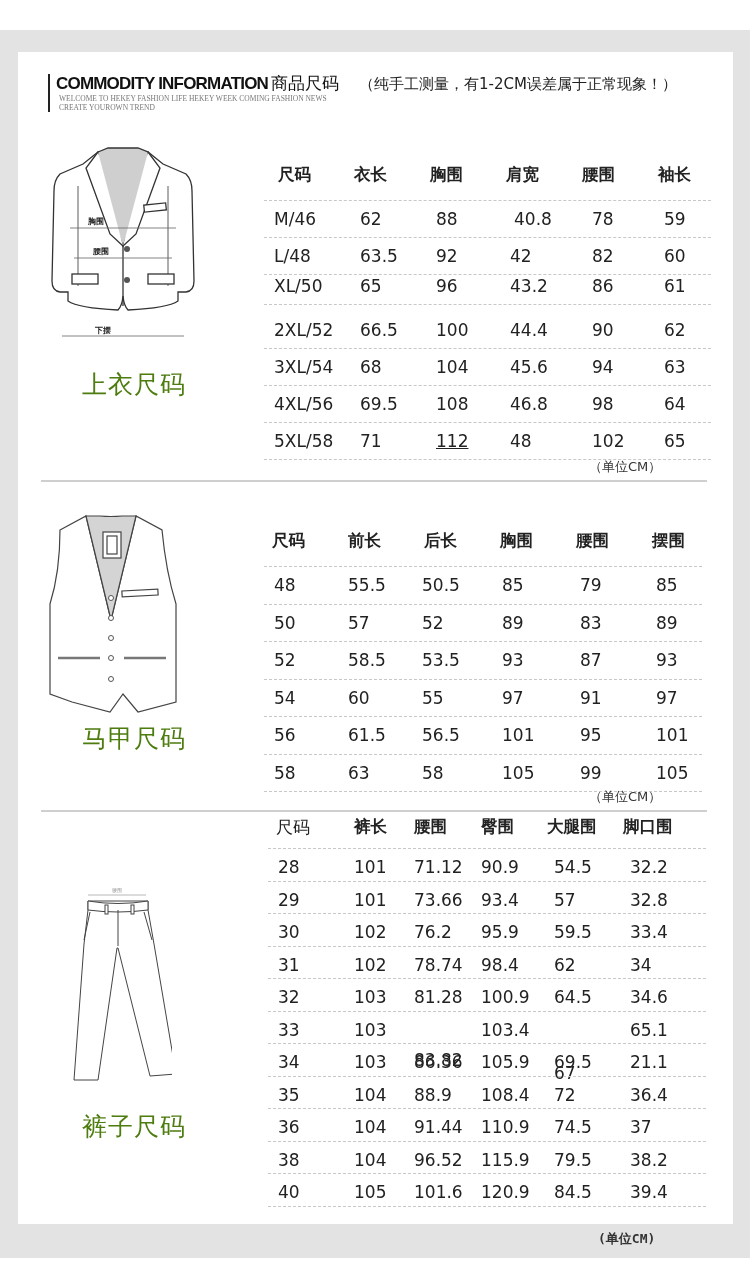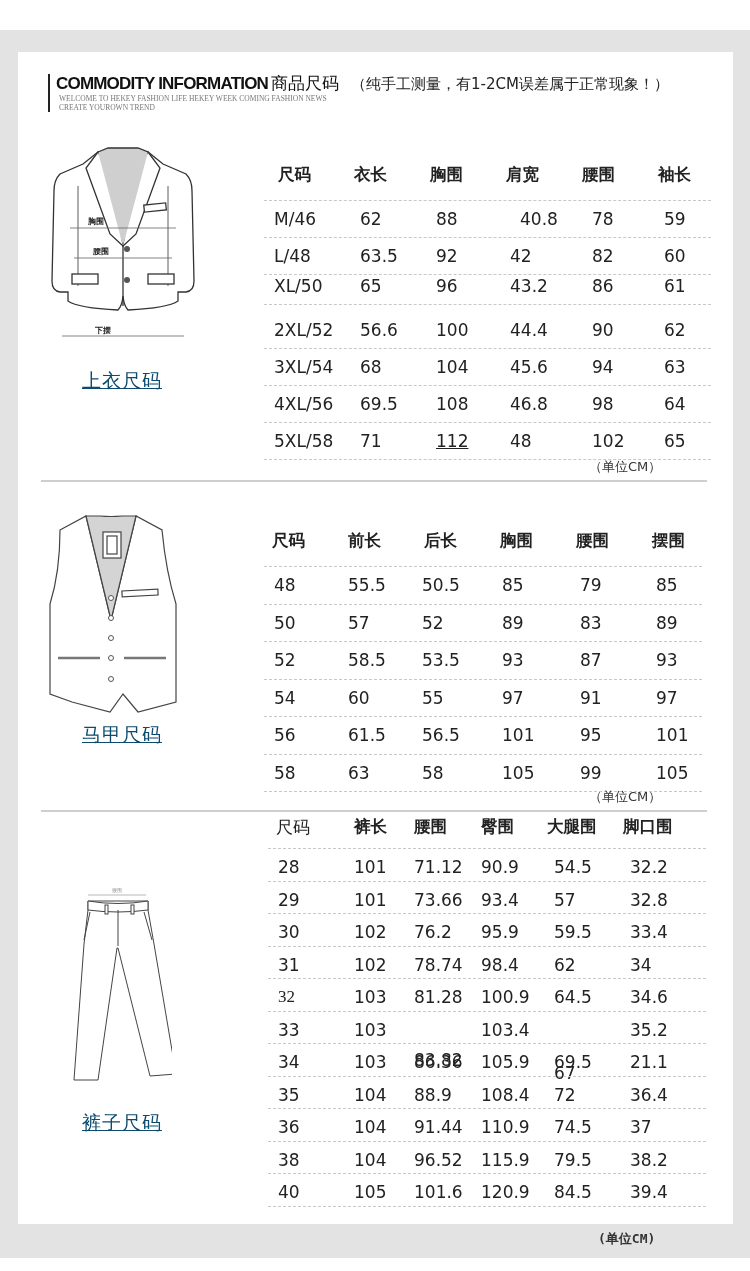--- a/index.html
+++ b/index.html
@@ -8,24 +8,24 @@
   .frame { position: absolute; left: 0; top: 30px; width: 750px; height: 1228px; background: #e3e3e3; }
   .card { position: absolute; left: 18px; top: 52px; width: 715px; height: 1172px; background: #ffffff; }
   .footer-unit { position: absolute; left: 598px; top: 1230px; font-size: 13px; font-weight: bold; color: #333;
                  font-family: "DejaVu Sans Mono", monospace; }
 
   .header { position: absolute; left: 48px; top: 70px; }
   .header .bar { position: absolute; left: 0; top: 4px; width: 2px; height: 38px; background: #222; }
   .header .title { position: absolute; left: 8px; top: 2px; white-space: nowrap; }
   .header .title .en { font-family: "Liberation Sans", sans-serif; font-weight: bold; font-size: 17px; letter-spacing: -0.8px; color: #111; }
   .header .title .cn { font-size: 17px; color: #111; margin-left: 3px; }
-  .header .title .note { font-size: 15px; color: #222; margin-left: 12px; }
+  .header .title .note { font-size: 15px; color: #222; margin-left: 20px; }
   .header .sub { position: absolute; left: 11px; top: 24px; font-family: "Liberation Serif", serif; font-size: 7.5px; color: #777; line-height: 9px; white-space: nowrap; }
 
-  .section-label { position: absolute; font-size: 19px; color: #0c4a6e; letter-spacing: 1px; text-decoration: underline; }
+  .section-label { position: absolute; font-size: 25px; color: #4d7c0f; letter-spacing: 1px; }
   .divider { position: absolute; left: 41px; width: 666px; height: 2px; background: #cfcfcf; }
 
   .tbl { position: absolute; }
   .tbl .row { position: absolute; left: 0; height: 36px; border-bottom: 1px dashed #c8c8c8; }
   .tbl .hdr { border-bottom: 1px dashed #c8c8c8; }
   .tbl .cell { position: absolute; font-size: 17px; color: #222; white-space: nowrap; }
   .tbl .hcell { font-weight: bold; font-size: 16.5px; }
   .unit { position: absolute; font-size: 13px; color: #333; }
 
   svg { position: absolute; }
@@ -80,21 +80,21 @@
     <span class="cell hcell" style="left:166px;top:4px">胸围</span>
     <span class="cell hcell" style="left:242px;top:4px">肩宽</span>
     <span class="cell hcell" style="left:318px;top:4px">腰围</span>
     <span class="cell hcell" style="left:394px;top:4px">袖长</span>
   </div>
   <div id="jacket-rows">
       <div class="row" style="top: 41px; width: 447px; height: 36px;">
         <span class="cell" style="left: 10px; top: 8px;">M/46</span>
         <span class="cell" style="left: 96px; top: 8px;">62</span>
         <span class="cell" style="left: 172px; top: 8px;">88</span>
-        <span class="cell" style="left: 256px; top: 8px;">40.8</span>
+        <span class="cell" style="left: 250px; top: 8px;">40.8</span>
         <span class="cell" style="left: 328px; top: 8px;">78</span>
         <span class="cell" style="left: 400px; top: 8px;">59</span>
       </div>
       <div class="row" style="top: 78px; width: 447px; height: 36px;">
         <span class="cell" style="left: 10px; top: 8px;">L/48</span>
         <span class="cell" style="left: 96px; top: 8px;">63.5</span>
         <span class="cell" style="left: 172px; top: 8px;">92</span>
         <span class="cell" style="left: 246px; top: 8px;">42</span>
         <span class="cell" style="left: 328px; top: 8px;">82</span>
         <span class="cell" style="left: 400px; top: 8px;">60</span>
@@ -102,21 +102,21 @@
       <div class="row" style="top: 108px; width: 447px; height: 36px;">
         <span class="cell" style="left: 10px; top: 8px;">XL/50</span>
         <span class="cell" style="left: 96px; top: 8px;">65</span>
         <span class="cell" style="left: 172px; top: 8px;">96</span>
         <span class="cell" style="left: 246px; top: 8px;">43.2</span>
         <span class="cell" style="left: 328px; top: 8px;">86</span>
         <span class="cell" style="left: 400px; top: 8px;">61</span>
       </div>
       <div class="row" style="top: 152px; width: 447px; height: 36px;">
         <span class="cell" style="left: 10px; top: 8px;">2XL/52</span>
-        <span class="cell" style="left: 96px; top: 8px;">56.6</span>
+        <span class="cell" style="left: 96px; top: 8px;">66.5</span>
         <span class="cell" style="left: 172px; top: 8px;">100</span>
         <span class="cell" style="left: 246px; top: 8px;">44.4</span>
         <span class="cell" style="left: 328px; top: 8px;">90</span>
         <span class="cell" style="left: 400px; top: 8px;">62</span>
       </div>
       <div class="row" style="top: 189px; width: 447px; height: 36px;">
         <span class="cell" style="left: 10px; top: 8px;">3XL/54</span>
         <span class="cell" style="left: 96px; top: 8px;">68</span>
         <span class="cell" style="left: 172px; top: 8px;">104</span>
         <span class="cell" style="left: 246px; top: 8px;">45.6</span>
@@ -284,34 +284,34 @@
       </div>
       <div class="row" style="top: 134.5px; width: 438px; height: 31.5px;">
         <span class="cell" style="left: 10px; top: 8px;">31</span>
         <span class="cell" style="left: 86px; top: 8px;">102</span>
         <span class="cell" style="left: 146px; top: 8px;">78.74</span>
         <span class="cell" style="left: 213px; top: 8px;">98.4</span>
         <span class="cell" style="left: 286px; top: 8px;">62</span>
         <span class="cell" style="left: 362px; top: 8px;">34</span>
       </div>
       <div class="row" style="top: 167px; width: 438px; height: 31.5px;">
-        <span class="cell" style="left: 10px; top: 8px; font-family: Liberation Serif, serif;">32</span>
+        <span class="cell" style="left: 10px; top: 8px;">32</span>
         <span class="cell" style="left: 86px; top: 8px;">103</span>
         <span class="cell" style="left: 146px; top: 8px;">81.28</span>
         <span class="cell" style="left: 213px; top: 8px;">100.9</span>
         <span class="cell" style="left: 286px; top: 8px;">64.5</span>
         <span class="cell" style="left: 362px; top: 8px;">34.6</span>
       </div>
       <div class="row" style="top: 199.5px; width: 438px; height: 31.5px;">
         <span class="cell" style="left: 10px; top: 8px;">33</span>
         <span class="cell" style="left: 86px; top: 8px;">103</span>
         <span class="cell" style="left: 146px; top: 8px; margin-top: 30px;">83.82</span>
         <span class="cell" style="left: 213px; top: 8px;">103.4</span>
         <span class="cell" style="left: 286px; top: 8px; margin-top: 43px;">67</span>
-        <span class="cell" style="left: 362px; top: 8px;">35.2</span>
+        <span class="cell" style="left: 362px; top: 8px;">65.1</span>
       </div>
       <div class="row" style="top: 232px; width: 438px; height: 31.5px;">
         <span class="cell" style="left: 10px; top: 8px;">34</span>
         <span class="cell" style="left: 86px; top: 8px;">103</span>
         <span class="cell" style="left: 146px; top: 8px;">86.36</span>
         <span class="cell" style="left: 213px; top: 8px;">105.9</span>
         <span class="cell" style="left: 286px; top: 8px;">69.5</span>
         <span class="cell" style="left: 362px; top: 8px;">21.1</span>
       </div>
       <div class="row" style="top: 264.5px; width: 438px; height: 31.5px;">

